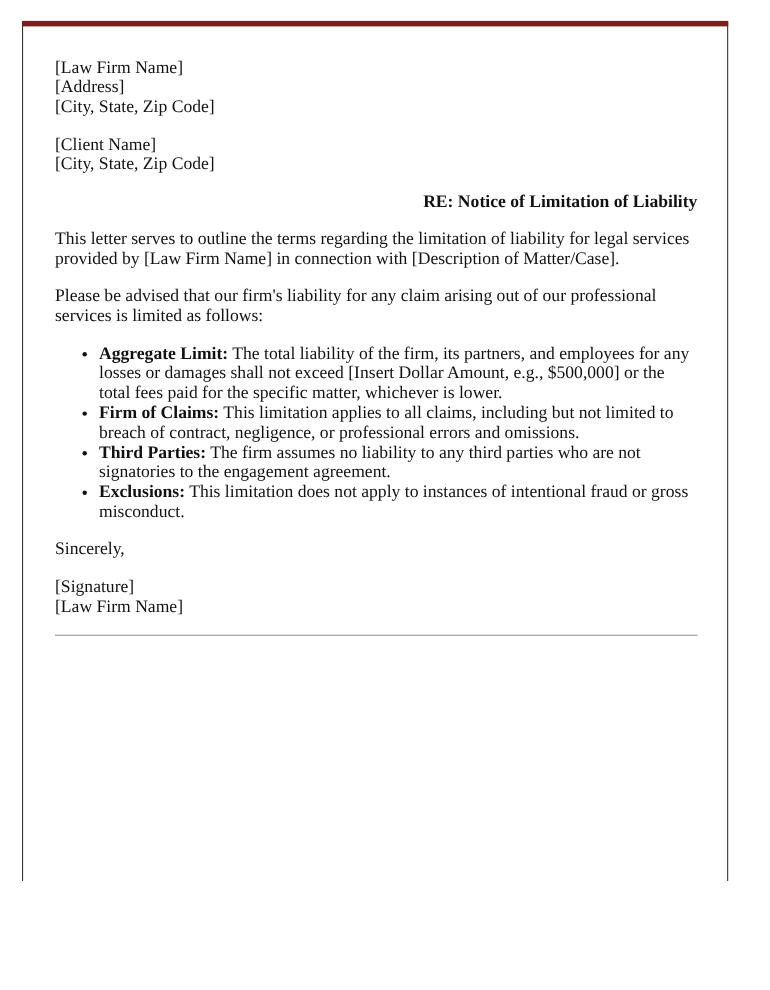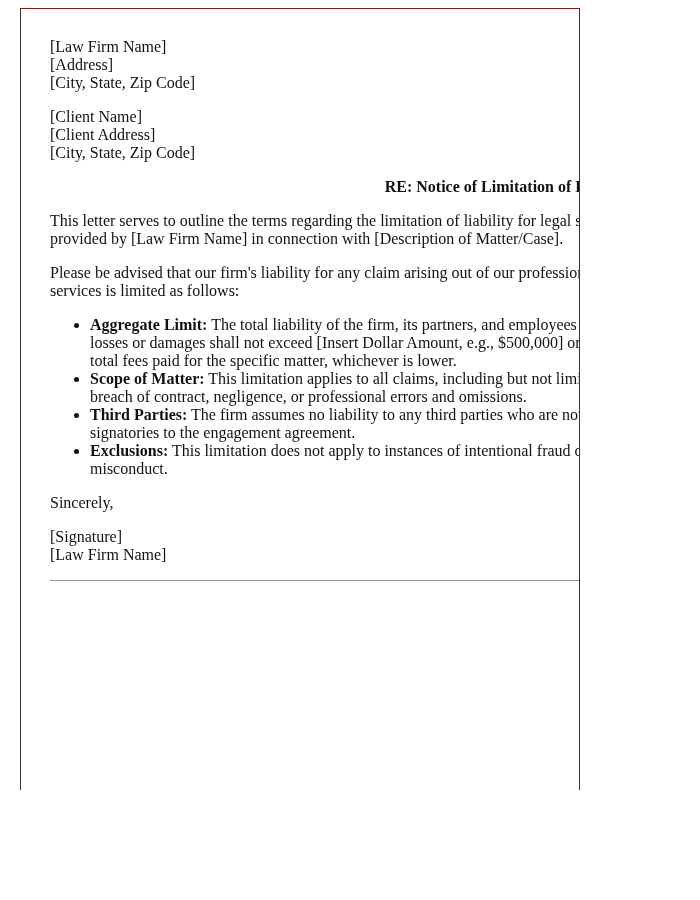--- a/index.html
+++ b/index.html
@@ -13,24 +13,24 @@
     body {
       font-family: "Liberation Serif", "DejaVu Serif", serif;
       font-size: 16px;
       line-height: 18px;
       color: #111111;
       position: relative;
     }
     .page {
       position: absolute;
       left: 20px;
-      top: 8px;
-      width: 560px;
+      top: 19px;
+      width: 642px;
       height: 782px;
-      border-top: 1px solid #7f1d1d;
+      border-top: 5px solid #7f1d1d;
       border-left: 1px solid #333333;
       border-right: 1px solid #333333;
       box-sizing: border-box;
       overflow: hidden;
     }
     .content {
       position: absolute;
       left: 29px;
       top: 29px;
       width: 584px;
@@ -59,34 +59,33 @@
 
     <div class="block">
       <span class="line">[Law Firm Name]</span>
       <span class="line">[Address]</span>
       <span class="line">[City, State, Zip Code]</span>
     </div>
 
 
     <div class="block">
       <span class="line">[Client Name]</span>
-      <span class="line">[Client Address]</span>
       <span class="line">[City, State, Zip Code]</span>
     </div>
 
     <p class="bold">RE: Notice of Limitation of Liability</p>
 
 
     <p>This letter serves to outline the terms regarding the limitation of liability for legal services provided by [Law Firm Name] in connection with [Description of Matter/Case].</p>
 
     <p>Please be advised that our firm's liability for any claim arising out of our professional services is limited as follows:</p>
 
     <ul>
       <li><strong>Aggregate Limit:</strong><span> The total liability of the firm, its partners, and employees for any losses or damages shall not exceed [Insert Dollar Amount, e.g., $500,000] or the total fees paid for the specific matter, whichever is lower.</span></li>
-      <li><strong>Scope of Matter:</strong><span> This limitation applies to all claims, including but not limited to breach of contract, negligence, or professional errors and omissions.</span></li>
+      <li><strong>Firm of Claims:</strong><span> This limitation applies to all claims, including but not limited to breach of contract, negligence, or professional errors and omissions.</span></li>
       <li><strong>Third Parties:</strong><span> The firm assumes no liability to any third parties who are not signatories to the engagement agreement.</span></li>
       <li><strong>Exclusions:</strong><span> This limitation does not apply to instances of intentional fraud or gross misconduct.</span></li>
     </ul>
 
 
     <p>Sincerely,</p>
 
     <div class="block">
       <span class="line">[Signature]</span>
       <span class="line">[Law Firm Name]</span>

